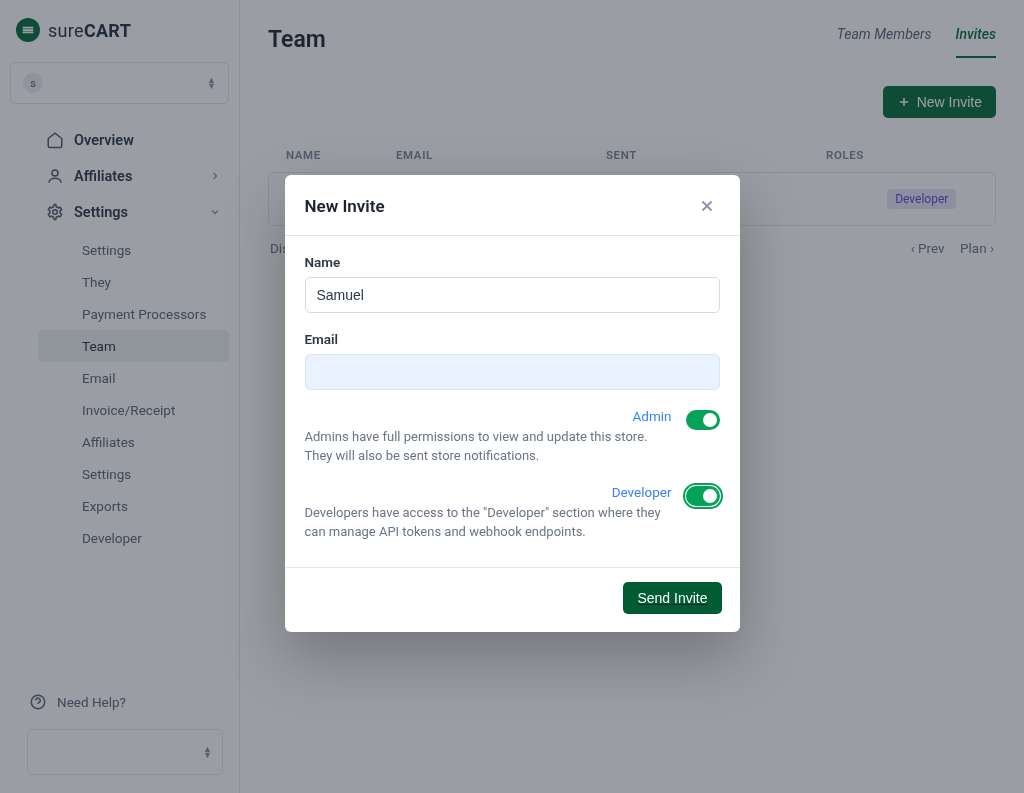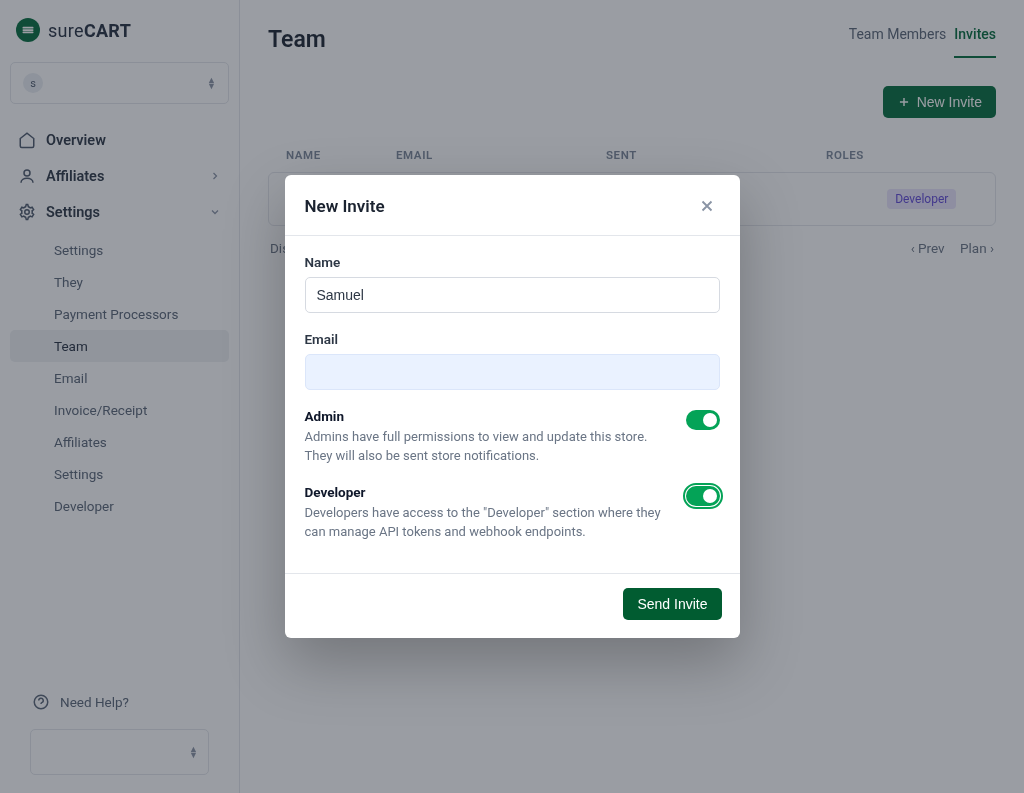--- a/index.html
+++ b/index.html
@@ -60,39 +60,39 @@
     cursor:pointer;
   }
   .store-avatar {
     width:20px; height:20px; border-radius:50%;
     background:#e9edf2; color:#4e5a6c;
     display:flex; align-items:center; justify-content:center;
     font-size:11px; margin-right:8px;
   }
   .store-info { flex:1; }
   .sel-caret { color:#8a94a5; display:flex; flex-direction:column; line-height:6px; font-size:9px;}
-  .nav { padding:0 6px; }
+  .nav { padding:0 6px;margin-left:28px; }
   .nav-item {
     display:flex; align-items:center; gap:10px;
     padding:9px 12px;
     color:#2d3745; font-weight:600; font-size:14.5px;
     border-radius:5px; cursor:pointer;
   }
   .nav-item .icon { width:18px; height:18px; color:#4e5a6c; }
   .nav-item .chev { margin-left:auto; color:#8a94a5; }
   .subnav { padding:4px 0 4px 0; }
   .sub-item {
     display:block;
     padding:8px 12px 8px 44px;
     color:#5a6677; font-size:13.5px;
     border-radius:5px; cursor:pointer;
     margin:0 4px;
   }
   .sub-item.active { background:var(--hover); color:#263040; }
-  .side-bottom { margin-top:auto; padding:0 20px 6px;}
+  .side-bottom { margin-top:auto; padding:0 6px 6px;margin-left:11px;}
   .help-item {
     display:flex; align-items:center; gap:10px;
     padding:10px 12px; color:#5a6677; font-size:13.5px; cursor:pointer;
   }
   .store-foot {
     margin:8px 10px 12px;
     padding:8px 10px;
     border:1px solid var(--border);
     border-radius:5px;
     display:flex; align-items:center; justify-content:space-between;
@@ -103,21 +103,21 @@
   
   .main {
     position:absolute;
     left:var(--sidebar-w); right:0; top:0; bottom:0;
     background:#fff;
     padding:26px 28px;
     overflow:auto;
   }
   .page-head { display:flex; align-items:flex-start; justify-content:space-between; }
   .page-title { font-size:23px; font-weight:600; }
-  .tabs { display:flex; gap:8px; font-size:14px; }
+  .tabs { display:flex; gap:24px; font-size:14px;font-style:italic; }
   .tab { color:#5a6677; padding-bottom:14px; cursor:pointer;}
   .tab.active { color:var(--green); border-bottom:2px solid var(--green); font-weight:500;}
   .toolbar { display:flex; justify-content:flex-end; margin-top:28px; }
   .btn-primary {
     background:var(--green); color:#fff;
     border:none; padding:8px 14px;
     border-radius:5px; font-size:14px; font-weight:500;
     display:flex; align-items:center; gap:6px; cursor:pointer;
   }
 
@@ -168,40 +168,41 @@
   .modal-body { padding:18px 20px 4px; }
   .field { margin-bottom:18px; }
   .field-label { font-size:13.5px; font-weight:600; margin-bottom:7px; display:block; color:#2d3745;}
   .input {
     width:100%; border:1px solid #d6dae1; border-radius:5px;
     padding:9px 11px; font-size:14px; color:#2d3745; outline:none;
   }
   .input.hl { background:#eaf2ff; border-color:#dbe6fa; }
   .perm { display:flex; gap:14px; margin-bottom:18px; }
   .perm-text { flex:1; }
-  .perm-title { font-size:13.5px; font-weight:700; color:#0f172a; }
+  .perm-title { font-size:13.5px; font-weight:400; color:#3b82f6;text-align:right; }
   .perm-desc { font-size:13px; color:#6a7585; margin-top:4px; line-height:1.45; }
   .toggle {
     width:34px; height:20px; border-radius:12px;
     position:relative; cursor:pointer; flex-shrink:0; margin-top:2px;
   }
   .toggle.on { background:var(--green-toggle); }
   .toggle.on.ring::after {
     content:""; position:absolute; inset:-3px;
     border:2px solid var(--green-toggle); border-radius:16px;
   }
   .knob {
     position:absolute; width:14px; height:14px; border-radius:50%;
     background:#fff; top:3px;
   }
   .toggle.on .knob { right:3px; }
   .modal-foot {
     display:flex; justify-content:flex-end;
     padding:14px 18px 18px; border-top:1px solid var(--border);
-    margin-top:10px;
+    margin-top:4px;
+    text-decoration:underline;
   }
 
   svg { display:block; }
 </style>
 </head>
 <body>
 
 <aside class="sidebar">
   <div class="logo-row">
     <span class="logo-circle">
@@ -263,20 +264,21 @@
 
     <div class="subnav">
       <a class="sub-item">Settings</a>
       <a class="sub-item">They</a>
       <a class="sub-item">Payment Processors</a>
       <a class="sub-item active">Team</a>
       <a class="sub-item">Email</a>
       <a class="sub-item">Invoice/Receipt</a>
       <a class="sub-item">Affiliates</a>
       <a class="sub-item">Settings</a>
+      <a class="sub-item">Exports</a>
       <a class="sub-item">Developer</a>
     </div>
   </nav>
 
   <div class="side-bottom">
     <div class="help-item">
       <span class="icon">
         <svg viewBox="0 0 24 24" width="18" height="18" fill="none" stroke="#5a6677" stroke-width="2">
             <circle cx="12" cy="12" r="9"></circle>
             <path d="M9 10a3 3 0 1 1 4 2.8c-.7.3-1 1-1 1.7M12 17h0"></path>

